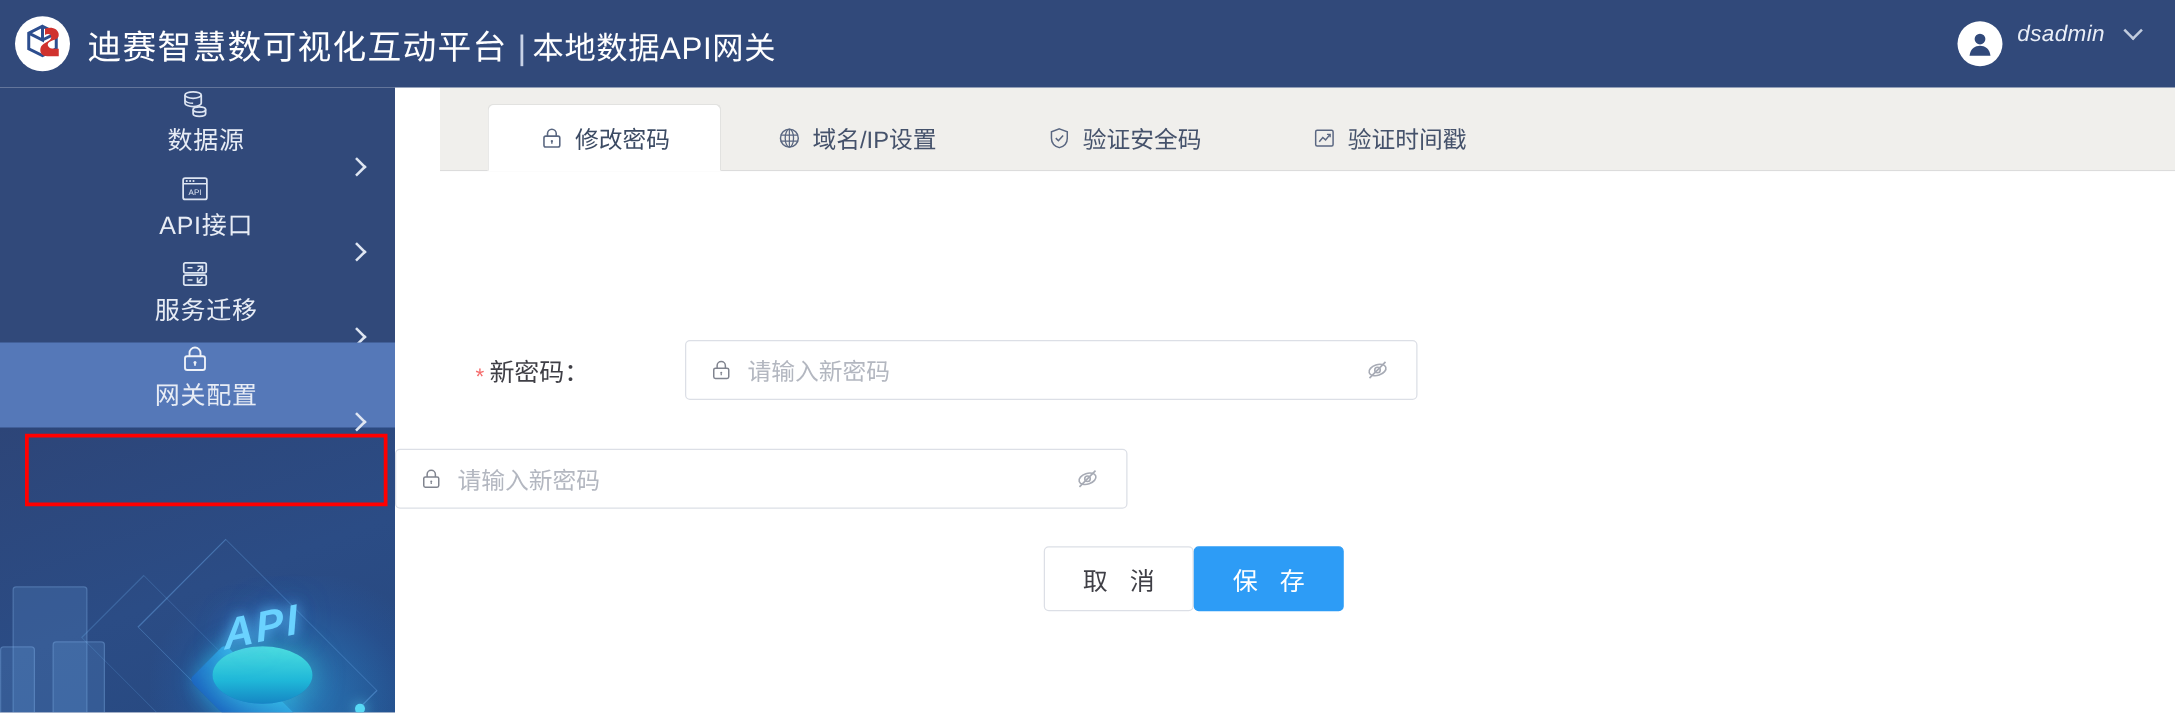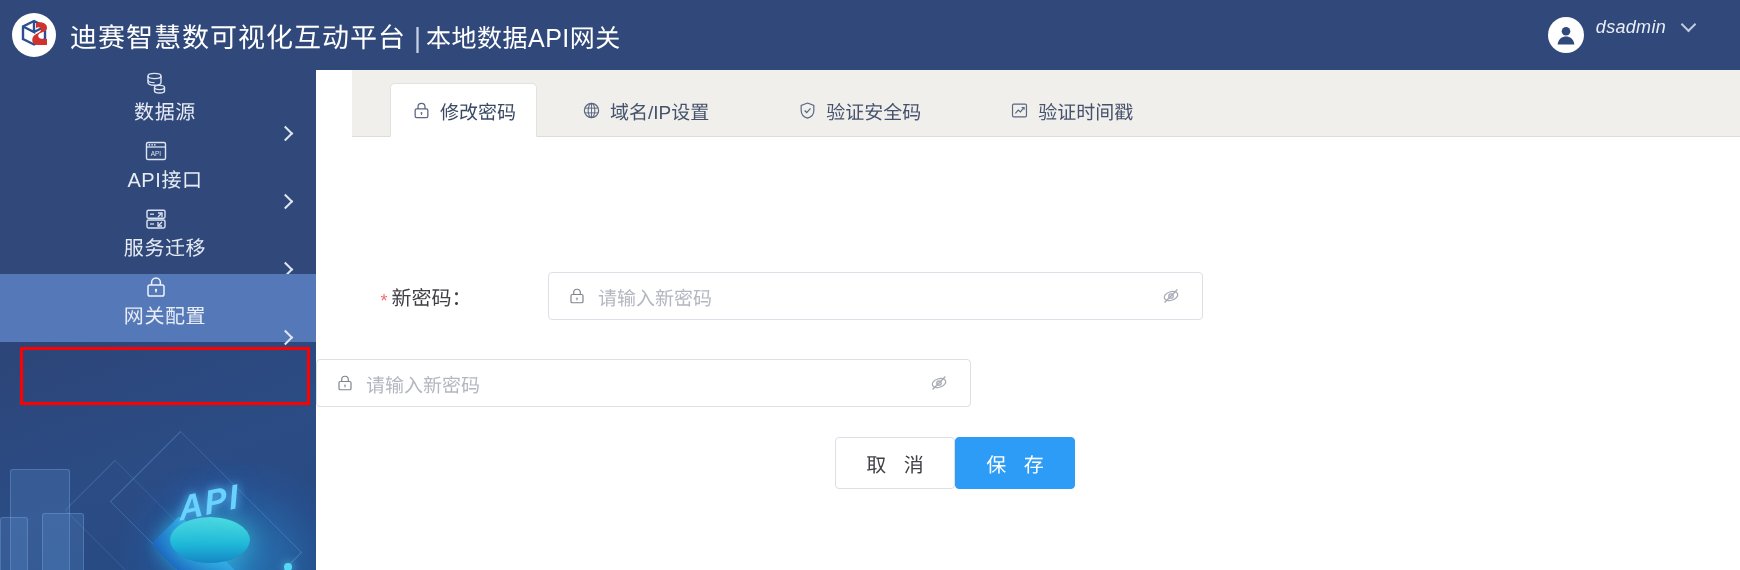--- a/index.html
+++ b/index.html
@@ -26,21 +26,21 @@
   
   .header {
     position: absolute;
     top: 0; left: 0;
     width: 1740px;
     height: 70px;
     background: #31497a;
     display: flex;
     align-items: center;
     box-sizing: border-box;
-    padding: 0 44px 0 12px;
+    padding: 0 26px 0 12px;
     z-index: 10;
   }
   .brand {
     display: flex;
     align-items: center;
     gap: 14px;
   }
   .logo-mark {
     width: 44px;
     height: 44px;
@@ -291,21 +291,21 @@
     margin-bottom: 0;
   }
   .tab.active {
     background: #ffffff;
     border: 1px solid #e2e2e0;
     border-bottom: 1px solid #ffffff;
     border-radius: 5px 5px 0 0;
     color: #3b4a63;
     margin-bottom: -1px;
     height: 54px;
-    padding: 0 20px;
+    padding: 0 40px;
   }
   .tab .tab-icon {
     width: 20px; height: 20px;
     display: flex;
     align-items: center;
     justify-content: center;
     flex: 0 0 auto;
   }
 
   
@@ -336,21 +336,21 @@
   }
   .req-star {
     color: #f56c6c;
     margin-right: 4px;
     font-size: 18px;
     position: relative;
     top: 2px;
   }
   .input-wrap {
     position: relative;
-    width: 655px;
+    width: 586px;
     height: 48px;
     border: 1px solid #dcdfe6;
     border-radius: 4px;
     box-sizing: border-box;
     background: #ffffff;
     display: flex;
     align-items: center;
     cursor: text;
   }
   .input-prefix {

